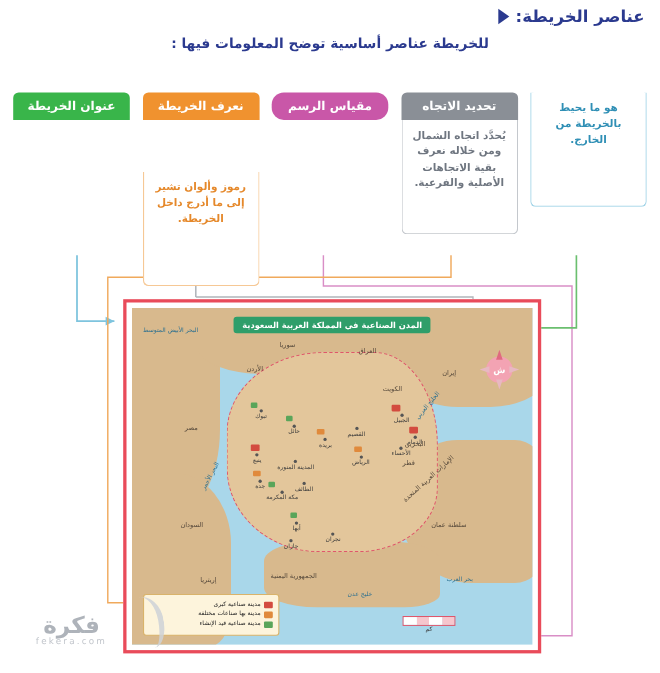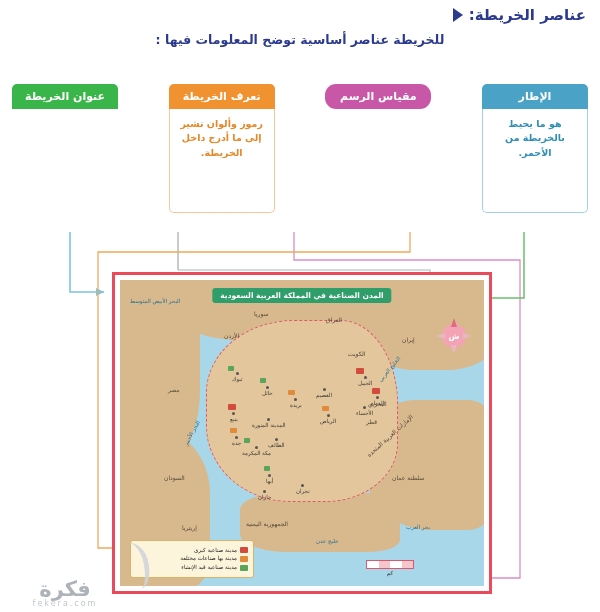--- a/index.html
+++ b/index.html
@@ -234,21 +234,21 @@
     position: absolute;
     font-size: 6px;
     color: #55483a;
     white-space: nowrap;
   }
 
   
   .watermark {
     position: absolute;
     left: 10px;
-    bottom: 4px;
+    bottom: 25px;
     width: 110px;
     text-align: center;
     color: #b9bdc4;
     z-index: 5;
   }
   .watermark .wm-main {
     font-size: 21px;
     font-weight: bold;
     letter-spacing: 1px;
     color: #aeb3ba;
@@ -295,32 +295,35 @@
   <path d="M 410 232 L 410 252 L 98 252 L 98 548 L 122 548" fill="none" stroke="#f0a95c" stroke-width="1.3"></path>
   <polygon points="122,548 114,544 114,552" fill="#f0a95c"></polygon>
 
   <path d="M 524 232 L 524 298 L 392 298" fill="none" stroke="#6bbf6f" stroke-width="1.5"></path>
   <polygon points="392,298 400,294 400,302" fill="#6bbf6f"></polygon>
 </svg>
 
 <div class="cards">
 
   <div class="card">
-    <div class="card-head" style="background:#4aa3c7;">الإطار</div>
-    <div class="card-body" style="border-color:#9ed2e6;color:#2f8fb5;">هو ما يحيط بالخريطة من الأحمر.</div>
-  </div>
-
+    <div class="card-body" style="border-color:#9ed2e6;color:#2f8fb5;">هو ما يحيط بالخريطة من الخارج.</div>
+  </div>
+
+  <div class="card">
+    <div class="card-head" style="background:#8a8f96;">تحديد الاتجاه</div>
+    <div class="card-body" style="border-color:#c4c8cd;color:#6f7680;">يُحدَّد اتجاه الشمال ومن خلاله نعرف بقية الاتجاهات الأصلية والفرعية.</div>
+  </div>
 
   <div class="card">
     <div class="card-head" style="background:#c957a8;border-radius:11px;">مقياس الرسم</div>
   </div>
 
   <div class="card">
     <div class="card-head" style="background:#f0922f;">نعرف الخريطة</div>
-    <div class="card-body" style="border-color:#f6c895;color:#e5882a;">رموز وألوان تشير إلى ما أدرج داخل الخريطة.</div>
+    <div class="card-body" style="border-color:#f6c895;color:#e5882a;margin-top:47px;">رموز وألوان تشير إلى ما أدرج داخل الخريطة.</div>
   </div>
 
   <div class="card">
     <div class="card-head" style="background:#39b54a;">عنوان الخريطة</div>
   </div>
 
 </div>
 
 <div class="map-panel">
   <div class="map-inner">

